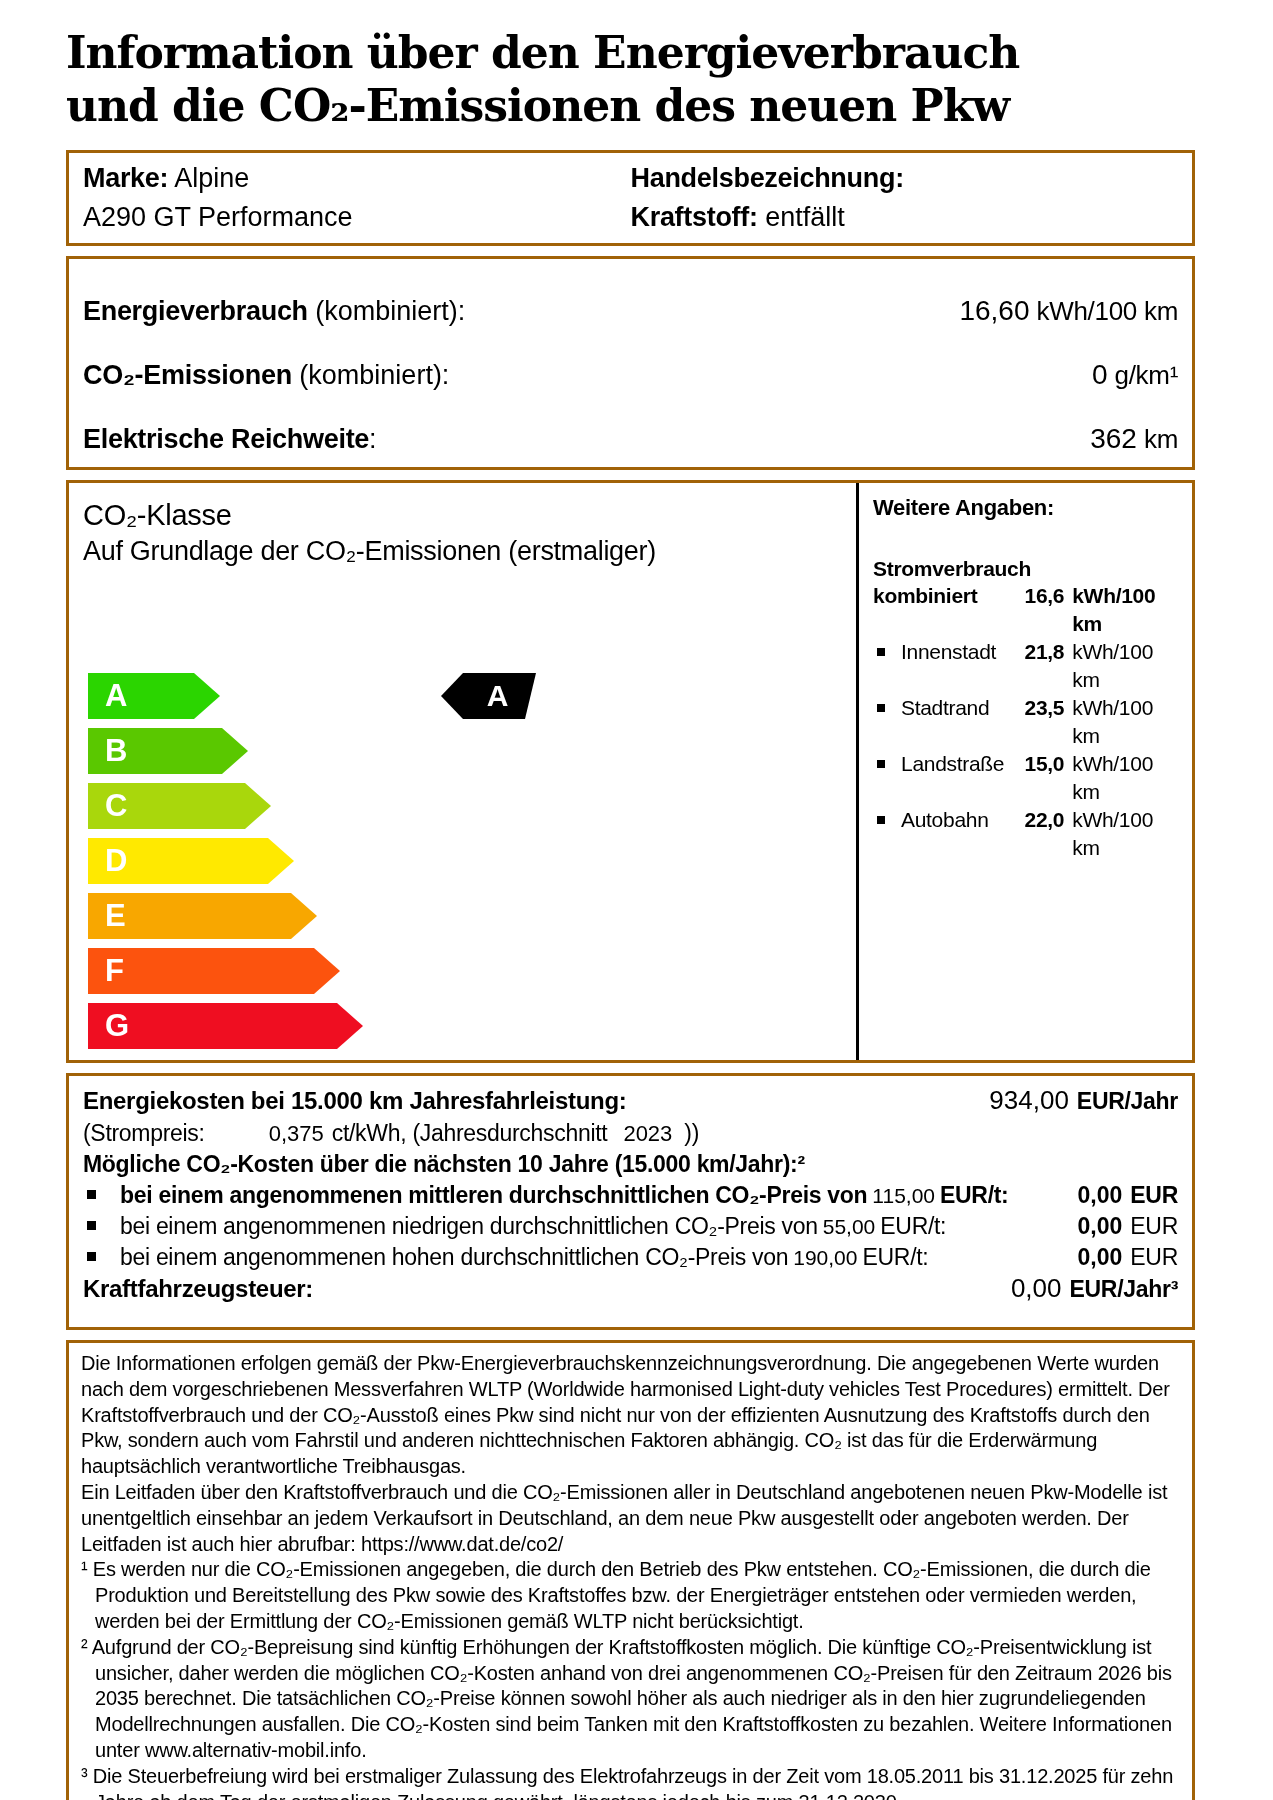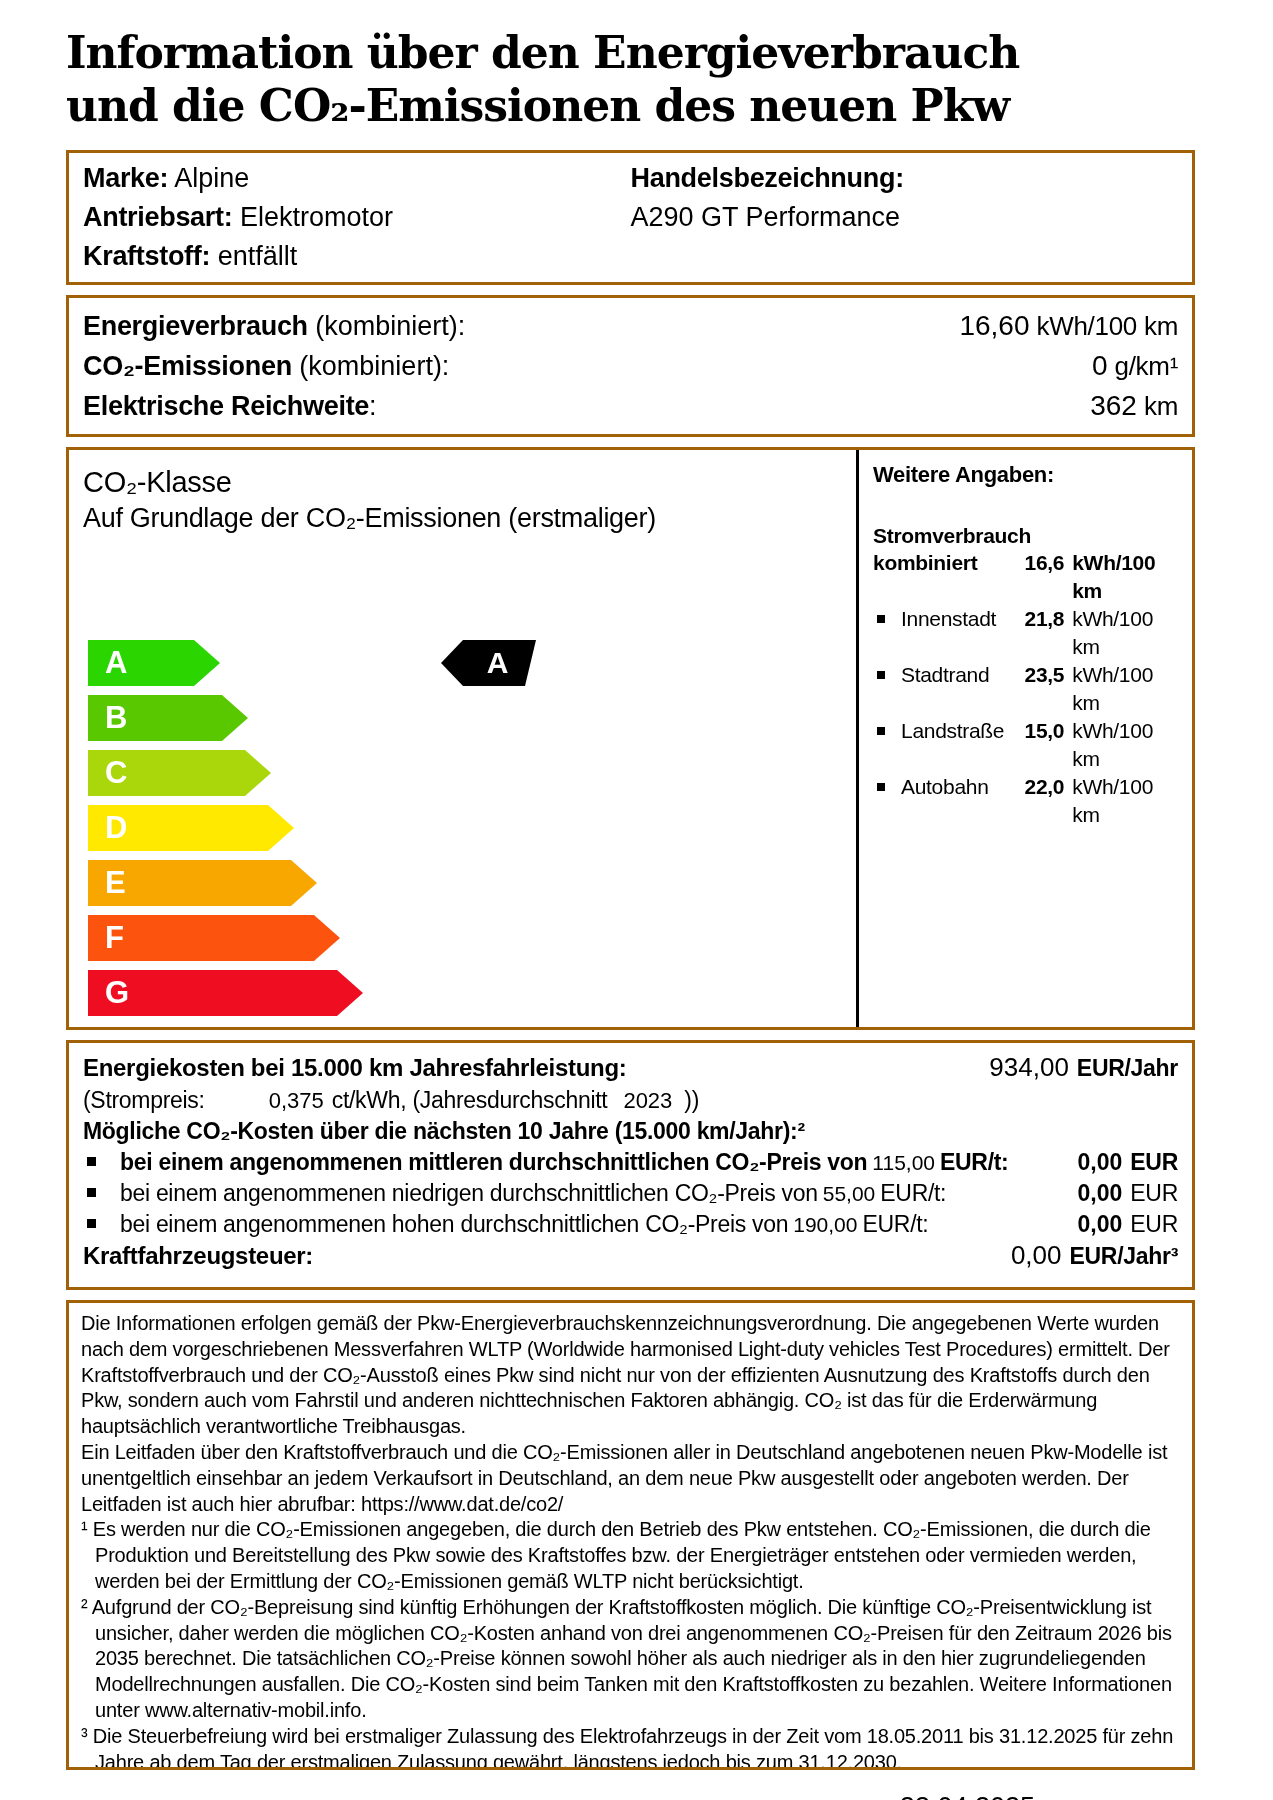--- a/index.html
+++ b/index.html
@@ -17,21 +17,21 @@
   }
   
   .box{border:3px solid #a16207;margin-bottom:10px;box-sizing:border-box;}
   .lbl{font-weight:bold;letter-spacing:-0.3px;}
   .fill{font-weight:normal;letter-spacing:0;}
   
   .vehicle-box{padding:6px 14px;display:grid;grid-template-columns:1fr 1fr;font-size:27px;line-height:39px;}
   .vehicle-box .cell{white-space:nowrap;}
   
   .cons-box{padding:8px 14px;font-size:27px;line-height:39px;}
-  .cons-row{display:flex;justify-content:space-between;align-items:flex-end;}
+  .cons-row{display:flex;justify-content:space-between;align-items:flex-end;margin-top:24px;}
   .cons-row .num{font-size:28px;}
   .cons-row .unit{font-size:26px;letter-spacing:-0.3px;margin-left:7px;}
   
   .co2-box{display:flex;height:583px;padding:0;}
   .co2-left{flex:1;padding:14px 0 0 14px;position:relative;}
   .co2-title{font-size:29px;font-weight:normal;letter-spacing:-0.3px;line-height:36px;}
   .co2-sub{font-size:27px;line-height:36px;letter-spacing:-0.3px;}
   .ladder{margin-top:104px;padding-left:5px;position:relative;}
   .co2-arrow{
     height:46px;margin-bottom:9px;color:#fff;font-weight:bold;font-size:31px;line-height:46px;
@@ -48,21 +48,21 @@
   .wa-heading{font-size:22px;font-weight:bold;letter-spacing:-0.3px;margin-bottom:34px;}
   .strom-heading{font-size:21px;font-weight:bold;letter-spacing:-0.3px;line-height:27px;}
   .strom-grid{display:grid;grid-template-columns:20px 1fr 52px 108px;column-gap:8px;font-size:21px;line-height:28px;letter-spacing:-0.3px;}
   .strom-grid .name{grid-column:2;}
   .strom-grid .komb{grid-column:1 / 3;font-weight:bold;}
   .strom-grid .v{text-align:right;font-weight:bold;}
   .strom-grid .u{}
   .strom-grid .u.b{font-weight:bold;}
   .sq{width:8px;height:8px;background:#000;margin:10px 0 0 4px;}
   
-  .cost-box{padding:7px 14px 15px 14px;font-size:23px;letter-spacing:-0.3px;}
+  .cost-box{padding:7px 14px 22px 14px;font-size:23px;letter-spacing:-0.3px;}
   .cost-row{display:flex;justify-content:space-between;align-items:baseline;line-height:31px;}
   .cost-row.first{line-height:34px;}
   .cost-head{font-weight:bold;font-size:24px;}
   .big-num{font-size:26px;letter-spacing:0;}
   .cost-unit{font-weight:bold;margin-left:8px;}
   .strompreis{line-height:31px;}
   .strompreis .v{letter-spacing:0;font-size:22px;}
   .mono-gap1{margin-left:64px;} .mono-gap2{margin-left:8px;} .mono-gap3{margin-left:16px;} .mono-gap4{margin-left:12px;}
   .bullet-row{display:flex;align-items:baseline;line-height:31px;gap:10px;}
   .bullet-row .sq{margin:0 14px 3px 4px;flex:0 0 9px;height:9px;width:9px;align-self:center;}
@@ -96,24 +96,20 @@
 
   <div class="box vehicle-box">
     <div class="cell">
       <span class="lbl">Marke:</span>
       <span class="fill">Alpine</span>
     </div>
     <div class="cell">
       <span class="lbl">Handelsbezeichnung:</span>
     </div>
     <div class="cell">
-      <span class="lbl">Antriebsart:</span>
-      <span class="fill">Elektromotor</span>
-    </div>
-    <div class="cell">
       <span class="fill">A290 GT Performance</span>
     </div>
     <div class="cell">
       <span class="lbl">Kraftstoff:</span>
       <span class="fill">entfällt</span>
     </div>
   </div>
 
   <div class="box cons-box">
     <div class="cons-row">

